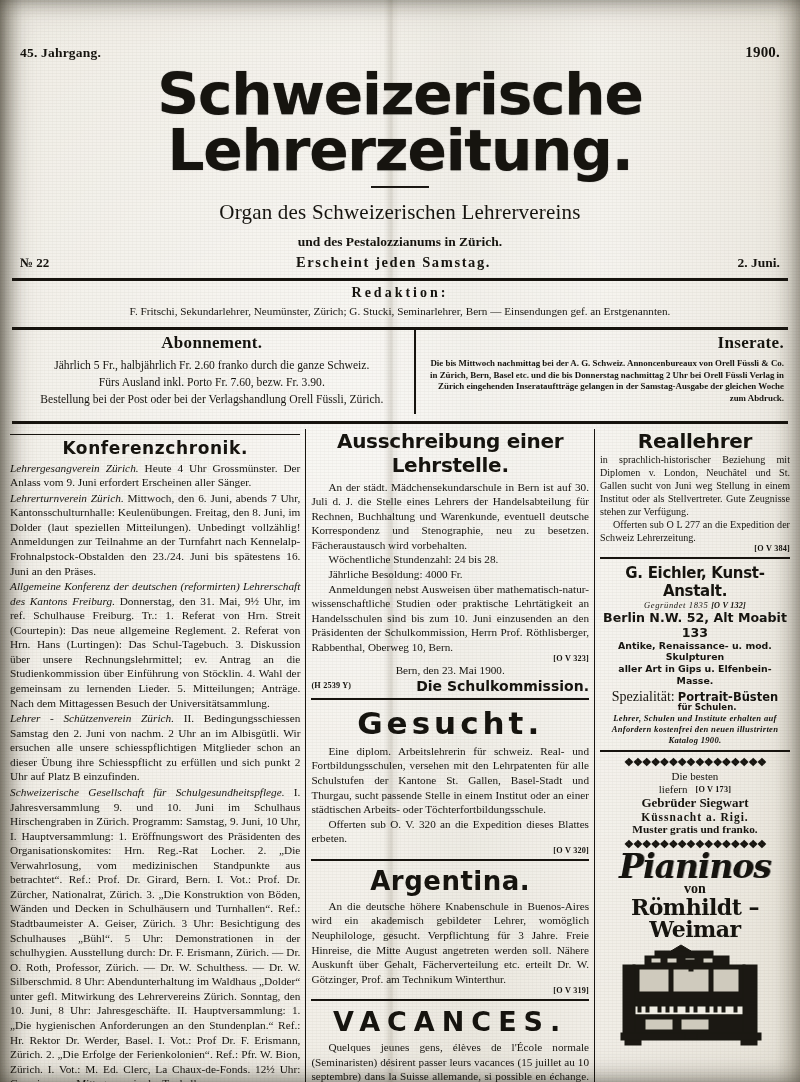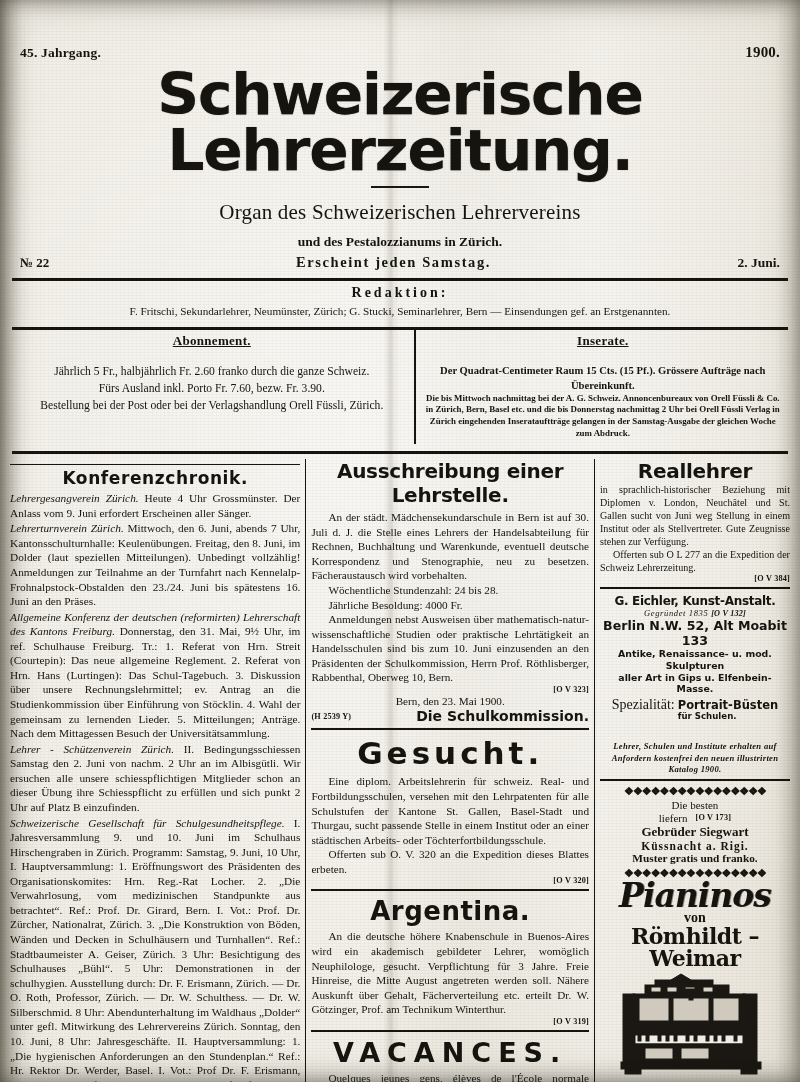--- a/index.html
+++ b/index.html
@@ -56,22 +56,22 @@
   .issueline .date{font-size:13.5px;font-weight:bold;}
   .thick{border-top:3.5px solid #17140f;margin:7px 2px 0 2px;}
 
   .redaktion{text-align:center;padding:4px 0 3px;}
   .redaktion .h{font-weight:bold;font-size:14px;letter-spacing:3px;}
   .redaktion .l{font-size:11.2px;margin-top:4px;}
 
   .boxrow{display:flex;}
   .boxrow .cell{padding:3px 6px 5px;box-sizing:border-box;}
   .cell-abo{width:52%;text-align:center;border-right:2.5px solid #17140f;}
-  .cell-ins{width:48%;text-align:center;}
-  .cell h{display:block;font-weight:bold;font-size:13px;letter-spacing:.3px;margin-bottom:15px;text-decoration:underline;}
+  .cell-ins{width:48%;text-align:right;}
+  .cell h{display:block;font-weight:bold;font-size:17px;letter-spacing:.3px;margin-bottom:5px;}
   .abo-l{font-size:11.6px;line-height:1.45;}
   .ins-l1{font-size:10.6px;font-weight:bold;line-height:1.35;}
   .ins-l2{font-size:8.9px;font-weight:bold;line-height:1.3;}
 
   
   .cols{display:flex;margin-top:5px;}
   .col{box-sizing:border-box;}
   .col1{width:38%;padding-right:5px;border-right:1.6px solid #17140f;}
   .col2{width:37%;padding:0 5px;border-right:1.6px solid #17140f;}
   .col3{width:25%;padding-left:5px;}
@@ -98,30 +98,30 @@
   .code{font-size:8.2px;font-weight:bold;letter-spacing:.2px;}
   .rt{text-align:right;}
   .ctr{text-align:center;}
   .flexline{display:flex;justify-content:space-between;align-items:center;}
 
   
   .rad{border-bottom:2.2px solid #17140f;padding-bottom:4px;margin-bottom:5px;}
   .rh-reallehrer{text-align:center;font-weight:bold;font-size:20px;
     font-family:"DejaVu Sans",sans-serif;letter-spacing:-.3px;}
   .rtxt{font-size:10.1px;line-height:1.29;text-align:justify;}
-  .eich-h{font-weight:bold;font-size:12px;text-align:center;letter-spacing:-.3px;
+  .eich-h{font-weight:bold;font-size:15px;text-align:center;letter-spacing:-.3px;
     font-family:"DejaVu Sans",sans-serif;}
   .eich-g{font-size:8.6px;font-style:italic;text-align:center;letter-spacing:.6px;}
   .eich-b{font-weight:bold;font-size:12.6px;text-align:center;font-family:"DejaVu Sans",sans-serif;}
   .eich-s{font-weight:bold;font-size:9.4px;text-align:center;font-family:"DejaVu Sans",sans-serif;line-height:1.25;}
   .eich-spz{display:flex;align-items:baseline;justify-content:center;gap:3px;margin-top:2px;}
   .eich-spz .a{font-size:14px;}
   .eich-spz .b{font-weight:bold;font-size:11.5px;font-family:"DejaVu Sans",sans-serif;line-height:1.1;}
   .eich-spz .b small{display:block;font-size:8.6px;}
-  .eich-i{font-size:8.6px;font-style:italic;font-weight:bold;text-align:center;line-height:1.3;letter-spacing:.3px;margin-top:20px;}
+  .eich-i{font-size:8.6px;font-style:italic;font-weight:bold;text-align:center;line-height:1.3;letter-spacing:.3px;}
   .ornament{text-align:center;font-size:11px;letter-spacing:-1px;font-weight:bold;line-height:1;
     overflow:hidden;white-space:nowrap;margin:4px 0 2px;}
   .tint-small{text-align:center;font-size:11px;}
   .tint-h{text-align:center;font-weight:bold;font-size:25px;letter-spacing:-.3px;
     font-family:"DejaVu Sans",sans-serif;line-height:1;}
   .tint-l{display:flex;justify-content:center;gap:8px;align-items:center;font-size:11px;margin-top:1px;}
   .tint-n{text-align:center;font-weight:bold;font-size:13px;}
   .tint-o{text-align:center;font-weight:bold;font-size:11.5px;letter-spacing:1px;}
   .tint-m{text-align:center;font-weight:bold;font-size:11.3px;}
 
@@ -169,21 +169,20 @@
 
   <div class="boxrow">
     <div class="cell cell-abo">
       <h>Abonnement.</h>
       <div class="abo-l">Jährlich 5 Fr., halbjährlich Fr. 2.60 franko durch die ganze Schweiz.</div>
       <div class="abo-l">Fürs Ausland inkl. Porto Fr. 7.60, bezw. Fr. 3.90.</div>
       <div class="abo-l">Bestellung bei der Post oder bei der Verlagshandlung Orell Füssli, Zürich.</div>
     </div>
     <div class="cell cell-ins">
       <h>Inserate.</h>
-      <div class="ins-l1">Der Quadrat-Centimeter Raum 15 Cts. (15 Pf.). Grössere Aufträge nach Übereinkunft.</div>
       <div class="ins-l2">Die bis Mittwoch nachmittag bei der A. G. Schweiz. Annoncenbureaux von Orell Füssli &amp; Co. in Zürich, Bern, Basel etc. und die bis Donnerstag nachmittag 2 Uhr bei Orell Füssli Verlag in Zürich eingehenden Inseratauftträge gelangen in der Samstag-Ausgabe der gleichen Woche zum Abdruck.</div>
     </div>
   </div>
 
   <div class="thick"></div>
 
   <div class="cols">
 
     <div class="col col1">
       <div class="sep"></div>

